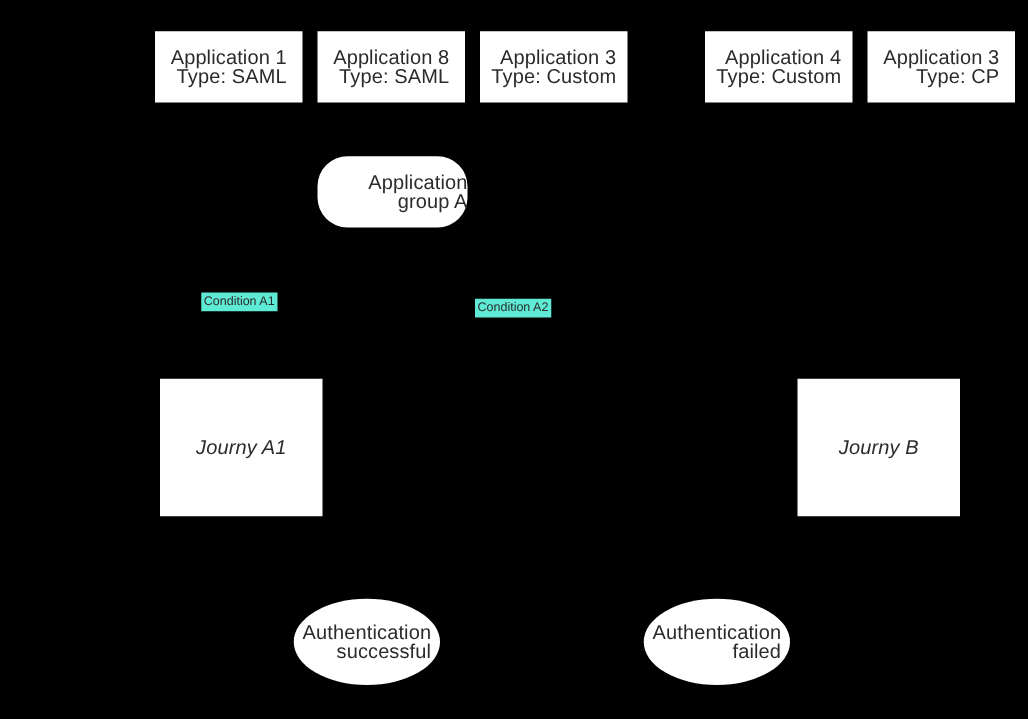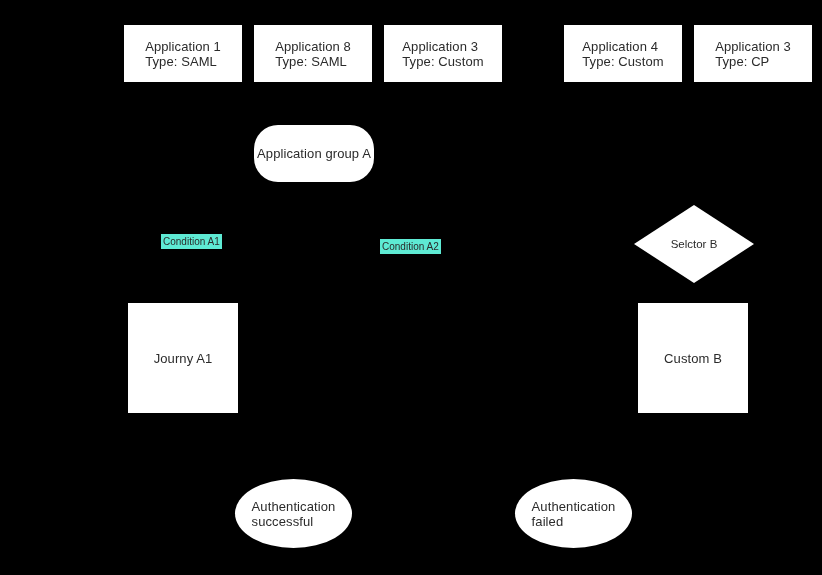--- a/index.html
+++ b/index.html
@@ -20,39 +20,40 @@
     top: 0;
     width: 822px;
     height: 575px;
   }
   .node {
     position: absolute;
     box-sizing: border-box;
     display: flex;
     align-items: center;
     justify-content: center;
-    text-align: left;
+    text-align: right;
     color: #2b2b2b;
     background: #ffffff;
-    font-size: 13px;
+    font-size: 16px;
     line-height: 15px;
     letter-spacing: 0.1px;
     white-space: pre-line;
   }
   .app-box {
     width: 118px;
     height: 57px;
   }
   .group-box {
     width: 120px;
     height: 57px;
   }
   .journey-box {
-    width: 110px;
+    width: 130px;
     height: 110px;
+    font-style: italic;
   }
   .ellipse {
     width: 117px;
     height: 69px;
     border-radius: 50%;
   }
   .diamond-wrap {
     position: absolute;
     width: 120px;
     height: 78px;
@@ -106,35 +107,29 @@
   <div class="node app-box" style="left:564px; top:25px;">Application 4
 Type: Custom</div>
 
   <div class="node app-box" style="left:694px; top:25px;">Application 3
 Type: CP</div>
 
   <div class="node group-box" style="left:254px; top:125px;border-radius:24px;">Application group A</div>
 
 
 
-  <div class="diamond-wrap" style="left:634px; top:205px;">
-    <svg class="diamond-shape" viewBox="0 0 120 78" preserveAspectRatio="none">
-      <polygon points="60,0 120,39 60,78 0,39" fill="#ffffff"></polygon>
-    </svg>
-    <div class="diamond-label">Selctor B</div>
-  </div>
 
   <div class="edge-label" style="left:161px; top:234px;">Condition A1</div>
 
   <div class="edge-label" style="left:380px; top:239px;">Condition A2</div>
 
   <div class="node journey-box" style="left:128px; top:303px;">Journy A1</div>
 
 
-  <div class="node journey-box" style="left:638px; top:303px;">Custom B</div>
+  <div class="node journey-box" style="left:638px; top:303px;">Journy B</div>
 
   <div class="node ellipse" style="left:235px; top:479px;">Authentication
 successful</div>
 
   <div class="node ellipse" style="left:515px; top:479px;">Authentication
 failed</div>
 
 </div>
 
 </body></html>

